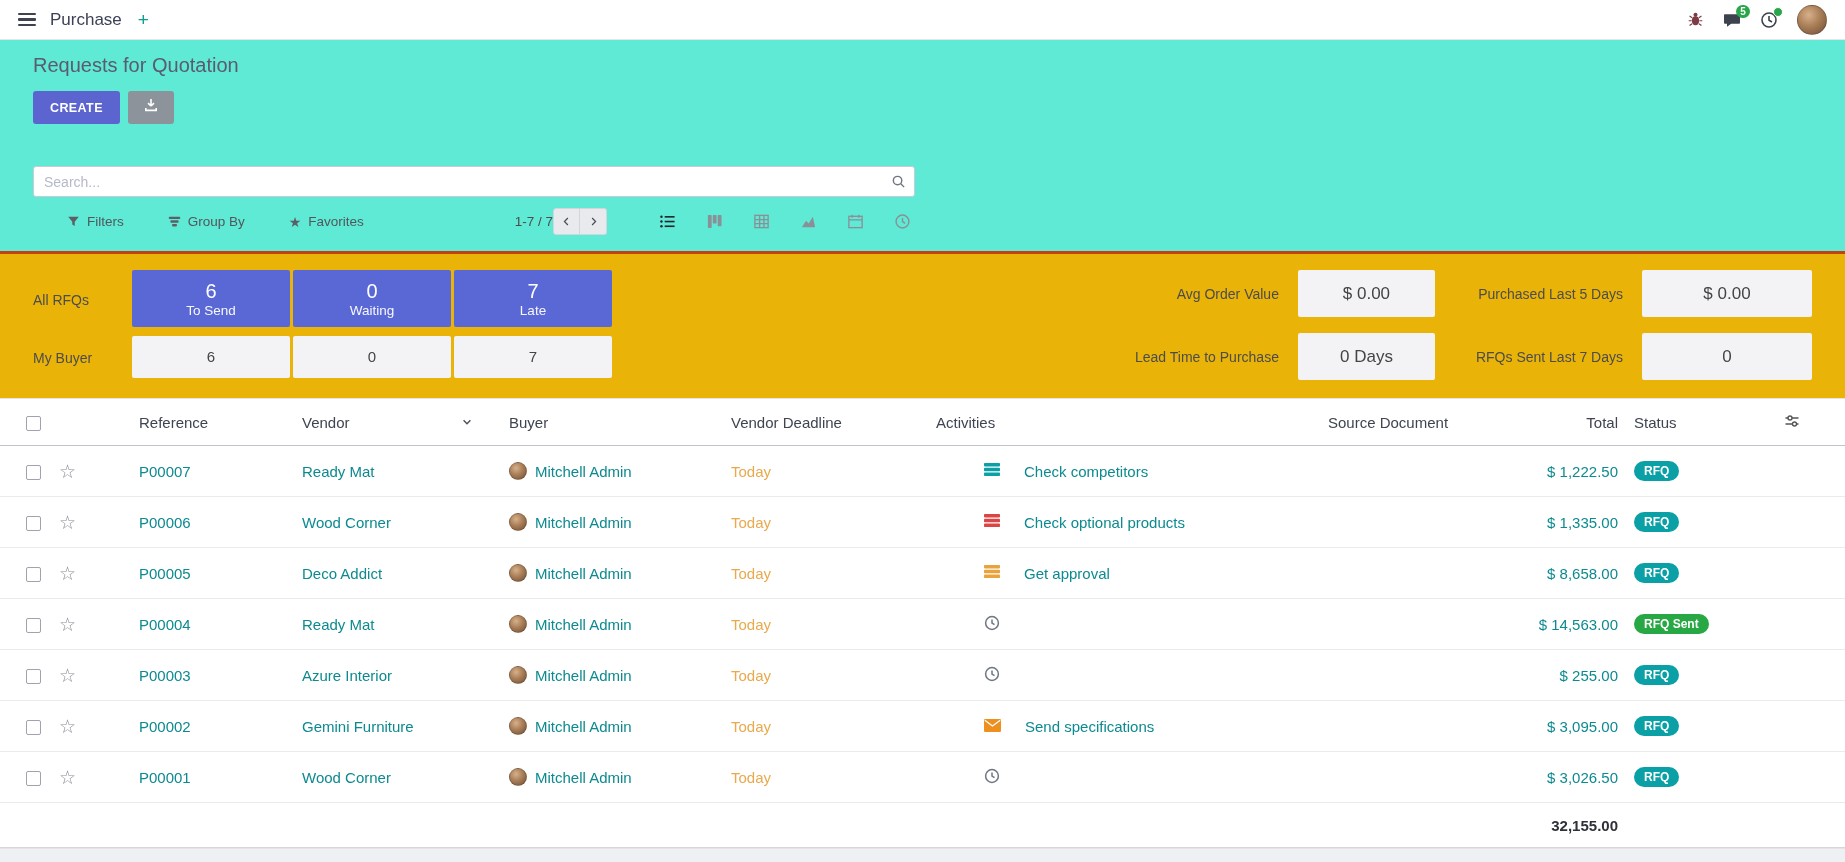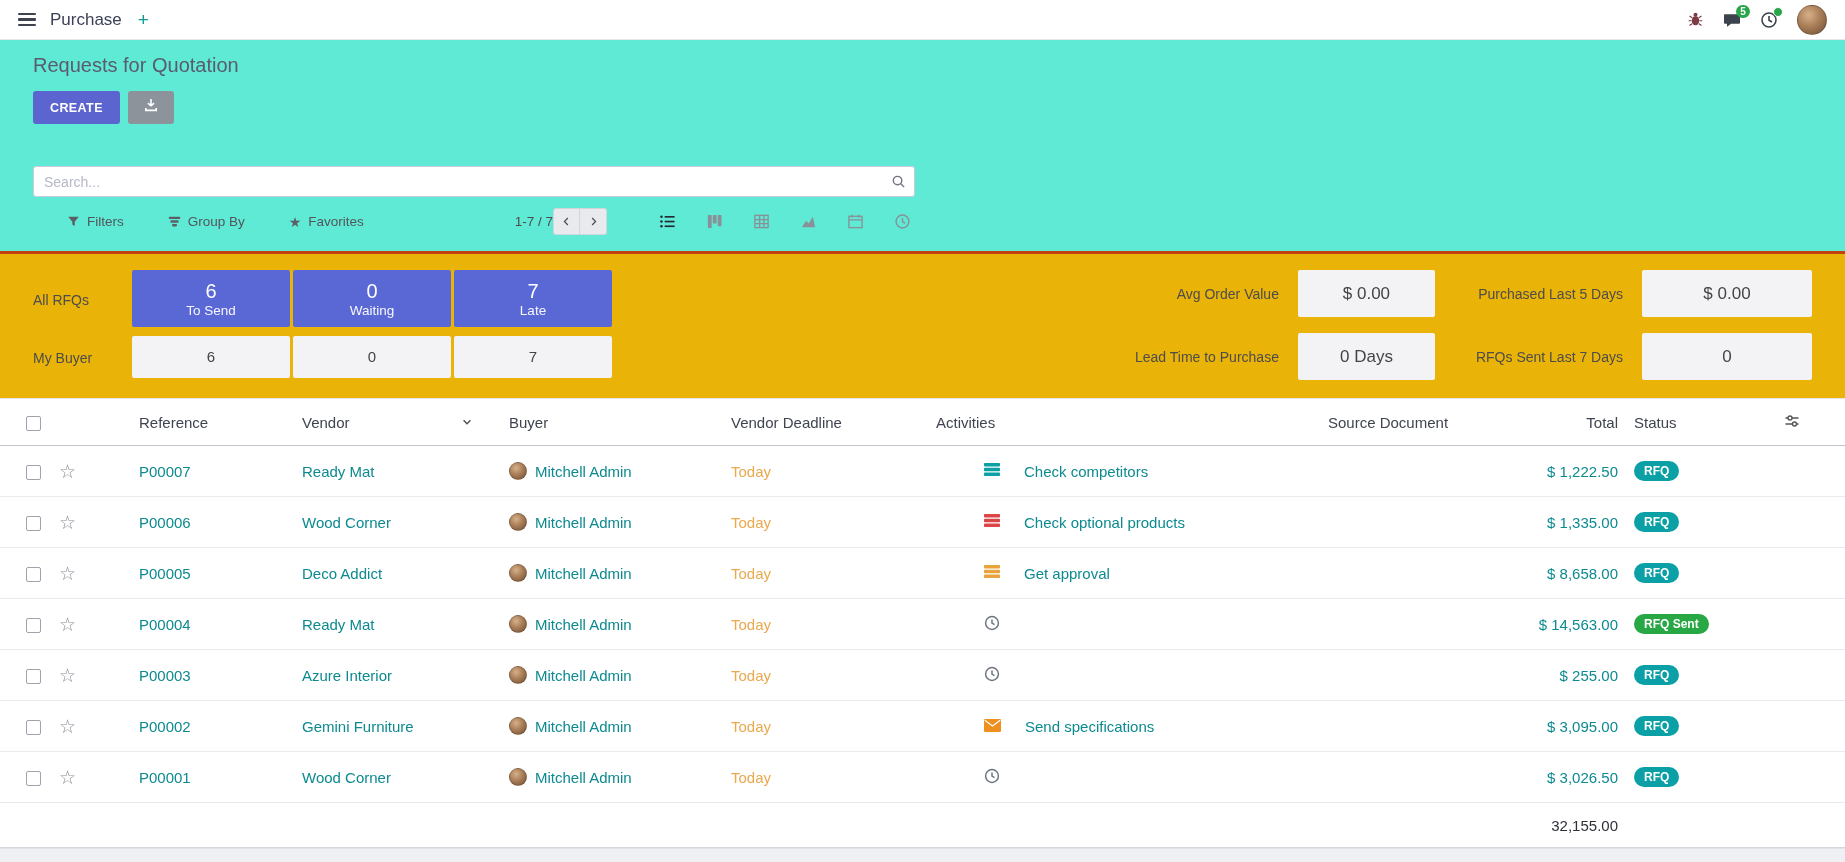--- a/index.html
+++ b/index.html
@@ -105,21 +105,21 @@
     border:1px solid rgba(0,0,0,.15);
     background:radial-gradient(circle at 38% 32%, #d7b08a 0%, #a97f58 45%, #6e4c36 100%);}
   .deadline{color:var(--deadline-orange);}
   .activity-wrap{display:flex;align-items:flex-end;gap:24px;cursor:pointer;padding-left:48px;}
   .activity-text{color:var(--link-teal);}
   .amount{color:var(--link-teal);}
   .badge{display:inline-block;color:#fff;font-size:12px;font-weight:bold;
     padding:4px 10px;border-radius:10px;line-height:1;}
   .badge.rfq{background:var(--badge-rfq);}
   .badge.sent{background:var(--badge-rfq-sent);}
-  .footer-total{font-weight:normal;color:#2e3138;}
+  .footer-total{font-weight:bold;color:#2e3138;}
   .opt-cols{color:#555;cursor:pointer;display:inline-flex;}
   .ac-clock{color:#6f7680;}
 
   .bottom-fill{flex:1;background:#eff0f3;border-top:1px solid #e3e3e8;}
 </style>
 </head>
 <body>
 
 <div class="page">
 

